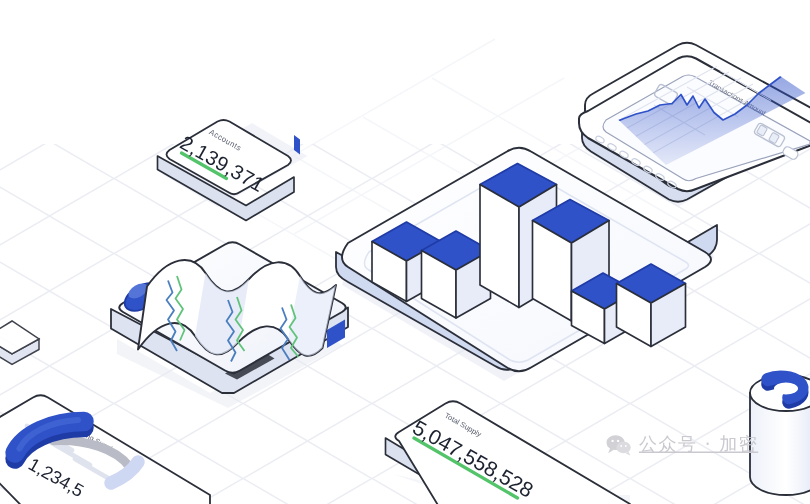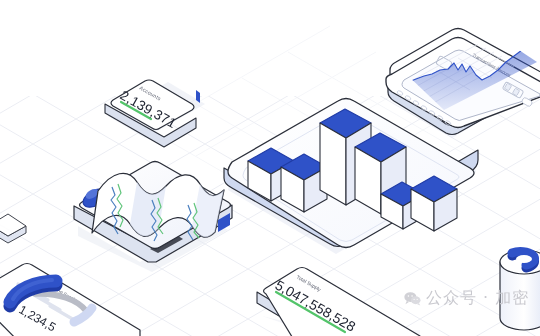--- a/index.html
+++ b/index.html
@@ -8,23 +8,23 @@
     width:540px;height:336px;overflow:hidden;position:relative;
     font-family:"Liberation Sans","DejaVu Sans",sans-serif;
     background:#ffffff;
   }
   #stage{position:absolute;inset:0;width:540px;height:336px;}
   #stage svg{display:block;width:540px;height:336px;}
 
   .wm{
     position:absolute;left:404px;top:288px;
     display:flex;align-items:center;gap:5px;
-    color:#c9c9cf;font-size:16px;letter-spacing:1px;
+    color:#c9c9cf;font-size:12px;letter-spacing:1px;
     font-family:"DejaVu Sans","Liberation Sans",sans-serif;
-    white-space:nowrap;pointer-events:none;user-select:none;
+    white-space:nowrap;pointer-events:none;user-select:none;text-decoration:underline;
   }
   .wm-badge{
     width:17px;height:15px;flex:0 0 auto;opacity:.85;
   }
 </style>
 </head>
 <body>
 
 <div id="stage">
 <svg viewBox="0 0 540 336" xmlns="http://www.w3.org/2000/svg">

